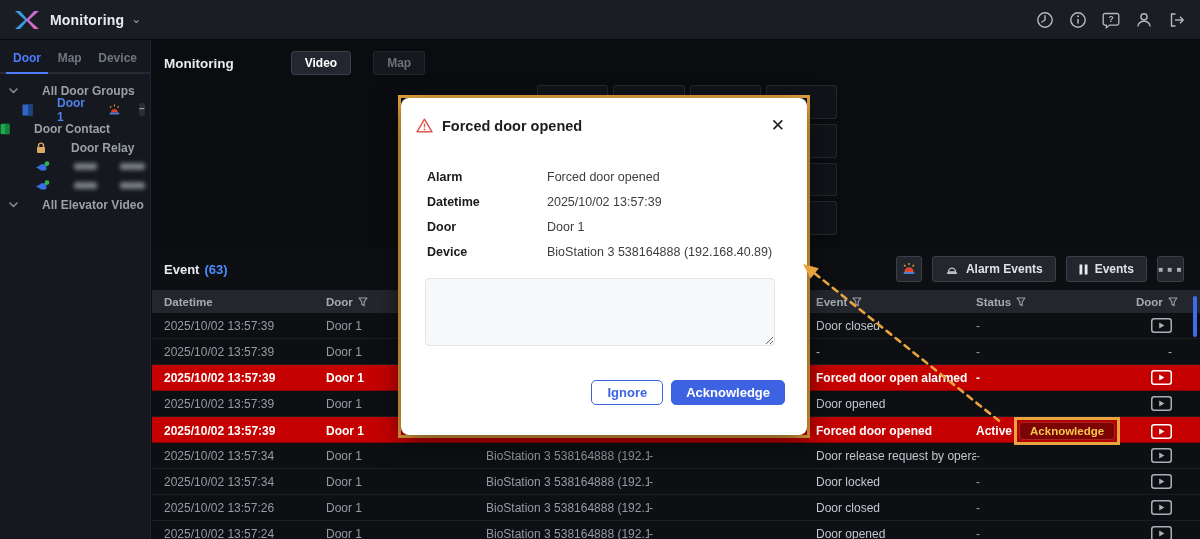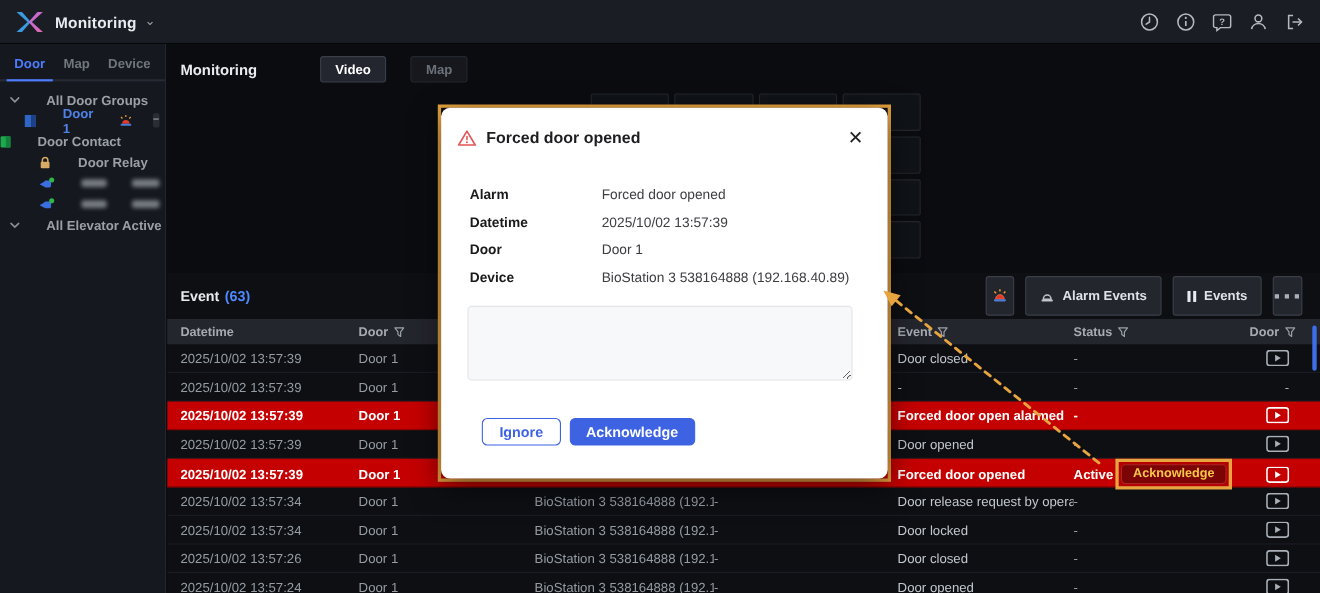--- a/index.html
+++ b/index.html
@@ -50,21 +50,21 @@
   .tiles{position:absolute;left:537px;top:85px;width:300px;height:150px;display:grid;
     grid-template-columns:repeat(4,1fr);grid-template-rows:repeat(4,1fr);gap:5px;z-index:1;}
   .tile{background:#101318;border:1px solid #24272e;border-radius:2px;}
 
   
   .event-panel{position:absolute;left:152px;top:248px;right:0;bottom:0;background:#0d0f13;z-index:2;}
   .event-header{height:42px;display:flex;align-items:center;padding:0 16px 0 12px;box-sizing:border-box;}
   .event-title{font-size:13px;font-weight:bold;color:#e9ebee;}
   .event-count{font-size:13px;font-weight:bold;color:#4d8bff;margin-left:5px;}
   .event-controls{margin-left:auto;display:flex;align-items:center;gap:10px;}
-  .ctrl-btn{height:36px;display:inline-flex;align-items:center;gap:7px;padding:0 12px;
+  .ctrl-btn{height:26px;display:inline-flex;align-items:center;gap:7px;padding:0 12px;
     background:#23262d;border:1px solid #3b3f48;border-radius:3px;color:#dfe2e6;
     font-size:12px;font-weight:bold;cursor:pointer;font-family:inherit;}
   .ctrl-btn.square{width:26px;padding:0;justify-content:center;}
   .ctrl-btn.dots{width:27px;padding:0;justify-content:center;font-size:8px;letter-spacing:1px;color:#aab0b8;}
 
   .thead{height:23px;background:#24262d;display:grid;
     grid-template-columns:162px 160px 163px 167px 160px 160px 1fr;
     align-items:center;padding:0 16px 0 12px;box-sizing:border-box;}
   .th{font-size:11.5px;font-weight:bold;color:#a6abb3;display:flex;align-items:center;gap:5px;}
   .th.right{justify-content:flex-end;padding-right:12px;}
@@ -101,21 +101,21 @@
   .modal-title{font-size:14.5px;font-weight:bold;color:#1d1d1f;margin-left:9px;}
   .modal-close{margin-left:auto;background:none;border:none;font-size:17px;color:#232323;
     cursor:pointer;line-height:1;padding:2px 4px;font-family:inherit;}
   .modal-fields{margin-top:34px;padding:0 0 0 26px;}
   .field-row{display:flex;margin-bottom:11px;}
   .field-label{width:120px;font-size:12.5px;font-weight:bold;color:#1a1a1c;}
   .field-value{font-size:12.5px;color:#3d3d42;}
   .comment-box{margin:8px 32px 0 24px;height:68px;background:#f7f8f9;border:1px solid #e3e4e8;
     border-radius:4px;resize:both;font-family:inherit;font-size:12px;color:#333;padding:6px 8px;
     box-sizing:border-box;}
-  .modal-actions{display:flex;gap:8px;padding:34px 22px 0 0;margin-left:37px;}
+  .modal-actions{display:flex;justify-content:flex-end;gap:8px;padding:34px 22px 0 0;margin-left:37px;}
   .btn-ignore{background:#ffffff;border:1.5px solid #3d63e3;color:#3d63e3;border-radius:5px;
     font-size:13px;font-weight:bold;padding:4px 15px;cursor:pointer;font-family:inherit;}
   .btn-ack{background:#3d63e3;border:1.5px solid #3d63e3;color:#ffffff;border-radius:5px;
     font-size:13px;font-weight:bold;padding:4px 14px;cursor:pointer;font-family:inherit;}
 
   .arrow-overlay{position:absolute;inset:0;z-index:20;pointer-events:none;}
 </style>
 </head>
 <body>
 
@@ -243,21 +243,21 @@
           </span>
           <span class="blur-bar" style="width: 30px;"></span>
           <span class="blur-bar" style="width: 34px;"></span>
         </div>
         <div class="tree-item" style="padding-left: 9px;">
           <span class="ticon">
             <svg width="9" height="6" viewBox="0 0 9 6">
               <polyline points="1,1 4.5,4.5 8,1" fill="none" stroke="#8b9097" stroke-width="1.5" stroke-linecap="round"></polyline>
             </svg>
           </span>
-          <span>All Elevator Active</span>
+          <span>All Elevator Video</span>
         </div>
       </div>
   </aside>
 
   <div class="content-header">
     <span class="monitor-title">Monitoring</span>
     <div class="view-toggle">
         <button class="view-btn active">Video</button>
         <button class="view-btn">Map</button>
       </div>

